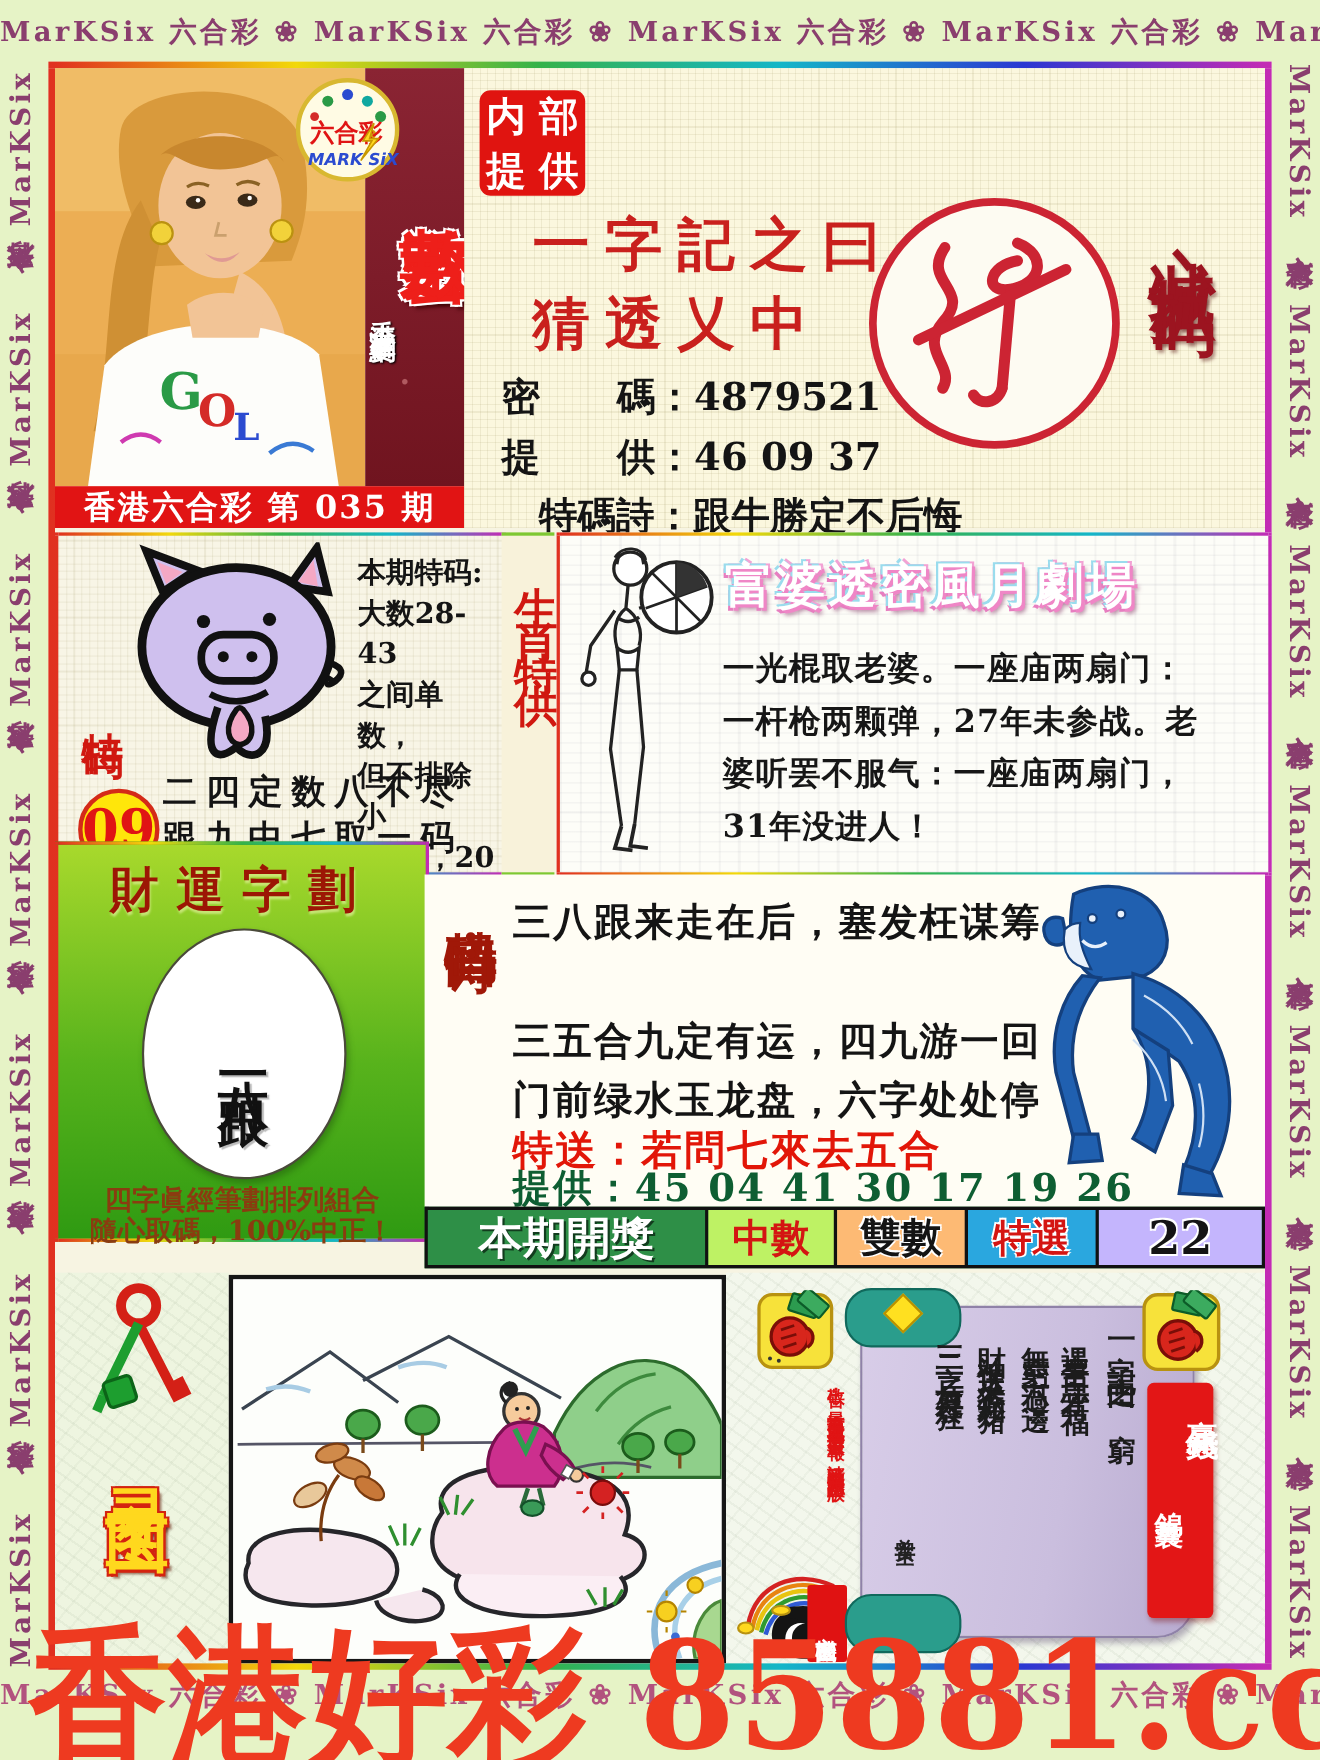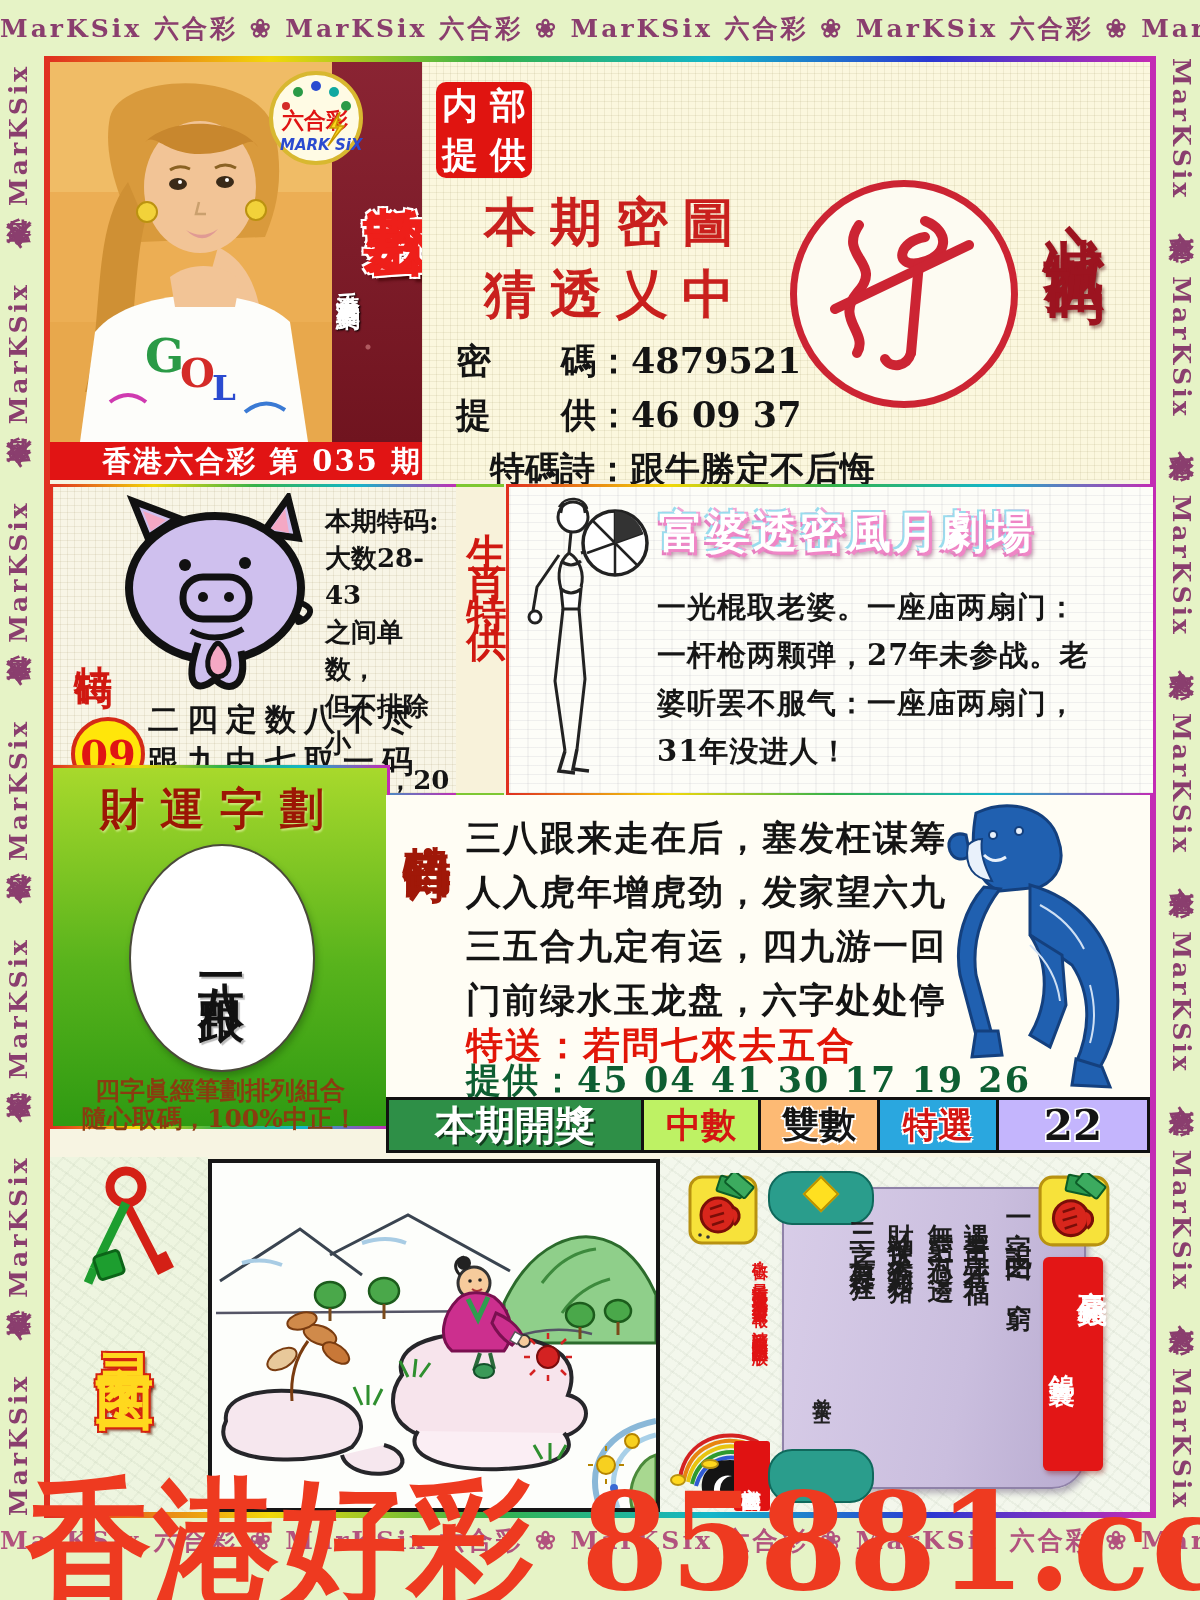--- a/index.html
+++ b/index.html
@@ -88,31 +88,31 @@
           <circle cx="48" cy="16" r="5" fill="#2b4bd0"></circle>
         <circle cx="66" cy="22" r="5" fill="#10a8a0"></circle>
           <circle cx="78" cy="36" r="5" fill="#2a9a46"></circle>
         <circle cx="18" cy="36" r="4" fill="#d42b28"></circle>
           <circle cx="70" cy="52" r="4" fill="#d4a010"></circle>
         <text x="14" y="58" font-size="22" font-weight="bold" fill="#e01414" font-family="DejaVu Serif,serif">六合彩</text>
         <path d="M72,42 L62,58 L70,58 L60,76 L76,56 L68,56 Z" fill="#ffd820" stroke="#c89800" stroke-width="1.5"></path>
         <text x="12" y="80" font-size="15" font-weight="bold" font-style="italic" fill="#2b4bd0" font-family="DejaVu Sans,sans-serif">MARK SiX</text>
       </svg>
     </div>
-    <div class="abs serif" style="left:0;top:380px;width:372px;height:38px;background:#e11414;color:#fff;font-size:29px;font-weight:bold;text-align:right;line-height:38px;letter-spacing:2px;">香港六合彩 第 035 期</div>
+    <div class="abs serif" style="left:0;top:380px;width:372px;height:38px;background:#e11414;color:#fff;font-size:29px;font-weight:bold;text-align:center;line-height:38px;letter-spacing:2px;">香港六合彩 第 035 期</div>
   </div>
 
   <div class="abs grid-bg" style="left:422px;top:62px;width:728px;height:418px;background-color:#fbf7de;">
     <div class="abs" style="left:14px;top:20px;width:96px;height:96px;background:#e01410;border-radius:10px;display:grid;grid-template-columns:1fr 1fr;align-items:center;justify-items:center;">
       <span class="serif" style="color:#fff;font-size:36px;font-weight:bold;">内</span>
       <span class="serif" style="color:#fff;font-size:36px;font-weight:bold;">部</span>
       <span class="serif" style="color:#fff;font-size:36px;font-weight:bold;">提</span>
       <span class="serif" style="color:#fff;font-size:36px;font-weight:bold;">供</span>
     </div>
-    <div class="abs serif red-cal" style="left:62px;top:126px;font-size:52px;font-weight:bold;letter-spacing:14px;">本期密圖</div>
+    <div class="abs serif red-cal" style="left:62px;top:126px;font-size:52px;font-weight:bold;letter-spacing:14px;">一字記之曰</div>
     <div class="abs serif red-cal" style="left:62px;top:198px;font-size:52px;font-weight:bold;letter-spacing:14px;">猜透乂中</div>
     <div class="abs serif" style="left:34px;top:276px;font-size:35px;font-weight:bold;color:#141414;">
       <span>密　　碼：</span><span>4879521</span>
     </div>
     <div class="abs serif" style="left:34px;top:330px;font-size:35px;font-weight:bold;color:#141414;">
       <span>提　　供：</span><span>46  09  37</span>
     </div>
     <div class="abs serif" style="left:34px;top:384px;font-size:35px;font-weight:bold;color:#141414;margin-left:34px;">
       <span>特碼詩：</span><span>跟牛勝定不后悔</span>
     </div>
@@ -143,21 +143,21 @@
       <rect x="80" y="84" width="66" height="42" rx="20" fill="#cfc0ee" stroke="#111" stroke-width="7"></rect>
       <circle cx="100" cy="104" r="5" fill="#111"></circle>
         <circle cx="126" cy="104" r="5" fill="#111"></circle>
       <path d="M88,138 Q113,152 140,136" stroke="#111" stroke-width="6" fill="none"></path>
       <path d="M95,150 C80,195 95,200 112,186 C124,200 146,196 138,158" fill="#cfc0ee" stroke="#111" stroke-width="7"></path>
       <path d="M112,152 C100,168 104,182 115,184 C128,182 130,166 118,152 C116,150 114,150 112,152Z" fill="#f4a8c4" stroke="#111" stroke-width="5"></path>
       <path d="M198,110 q16,6 4,16 q-12,8 -4,-4" stroke="#111" stroke-width="6" fill="none"></path>
     </svg>
     <div class="abs v-up serif" style="left:14px;top:148px;color:#d01810;font-size:38px;font-weight:bold;letter-spacing:8px;">特码</div>
     <div class="abs" style="left:18px;top:230px;width:66px;height:66px;background:#ffe60a;border:4px solid #d42a18;border-radius:50%;display:flex;align-items:center;justify-content:center;">
-      <span class="serif" style="color:#e01414;font-size:40px;font-weight:bold;">09</span>
+      <span class="serif" style="color:#e01414;font-size:48px;font-weight:bold;">09</span>
     </div>
     <div class="abs serif" style="left:272px;top:16px;width:128px;font-size:26px;font-weight:bold;color:#141414;line-height:37px;">
       <div>本期特码:</div>
       <div>大数28-43</div>
       <div>之间单数，</div>
       <div>但不排除小</div>
       <div>数07，20</div>
     </div>
     <div class="abs serif" style="left:95px;top:212px;font-size:31px;font-weight:bold;color:#141414;letter-spacing:8px;">二四定数八不尽</div>
     <div class="abs serif" style="left:95px;top:254px;font-size:31px;font-weight:bold;color:#141414;letter-spacing:8px;">跟九中七取一码</div>
@@ -197,21 +197,20 @@
     <div class="abs" style="left:76px;top:76px;width:182px;height:224px;background:#fff;border:2px solid #4a4a3a;border-radius:50%;display:flex;align-items:center;justify-content:center;box-shadow:2px 4px 6px rgba(20,60,10,.35);">
       <span class="v-up serif" style="color:#111;font-size:46px;font-weight:bold;letter-spacing:6px;text-shadow:2px 2px 1px #bbb;">八一可跟</span>
     </div>
     <div class="abs serif" style="left:0;top:306px;width:100%;text-align:center;color:#8a3c10;font-size:25px;font-weight:bold;">四字眞經筆劃排列組合</div>
     <div class="abs serif" style="left:0;top:334px;width:100%;text-align:center;color:#8a3c10;font-size:25px;font-weight:bold;">隨心取碼，100%中正！</div>
   </div>
 
   <div class="abs" style="left:386px;top:795px;width:764px;height:302px;background:#fffdf4;">
     <div class="abs v-up serif" style="left:10px;top:12px;color:#a01808;font-size:48px;font-weight:bold;letter-spacing:5px;">特码诗曰:</div>
     <div class="abs serif poem-line" style="left:80px;top:20px;text-align:center;">三八跟来走在后，塞发枉谋筹</div>
-    <div class="abs serif poem-line" style="left:80px;top:74px;">人入虎年增虎劲，发家望六九</div>
     <div class="abs serif poem-line" style="left:80px;top:128px;">三五合九定有运，四九游一回</div>
     <div class="abs serif poem-line" style="left:80px;top:182px;">门前绿水玉龙盘，六字处处停</div>
     <div class="abs serif" style="left:80px;top:226px;font-size:37px;font-weight:bold;color:#e21608;letter-spacing:2px;">特送：若問七來去五合</div>
     <div class="abs serif" style="left:80px;top:262px;font-size:35px;font-weight:bold;color:#0e5e32;letter-spacing:2px;">提供：45  04  41  30  17  19  26</div>
     <svg class="abs" style="left:494px;top:0px;" width="268" height="300" viewBox="0 0 268 300">
       <g fill="#2060b0" stroke="#14407e" stroke-width="3">
         <path d="M96,18 C130,2 170,14 178,44 C186,66 178,84 160,92 L120,96 C98,88 88,62 96,18Z"></path>
         <path d="M86,40 C74,36 66,44 70,56 C74,66 84,66 90,60Z"></path>
         <path d="M150,90 C200,104 228,140 236,184 C242,220 232,252 218,276 L196,268 C210,236 212,200 192,170 L150,140 Z"></path>
         <path d="M120,94 C100,120 92,150 96,180 L112,240 L96,240 L80,180 C74,144 86,112 104,92Z"></path>

